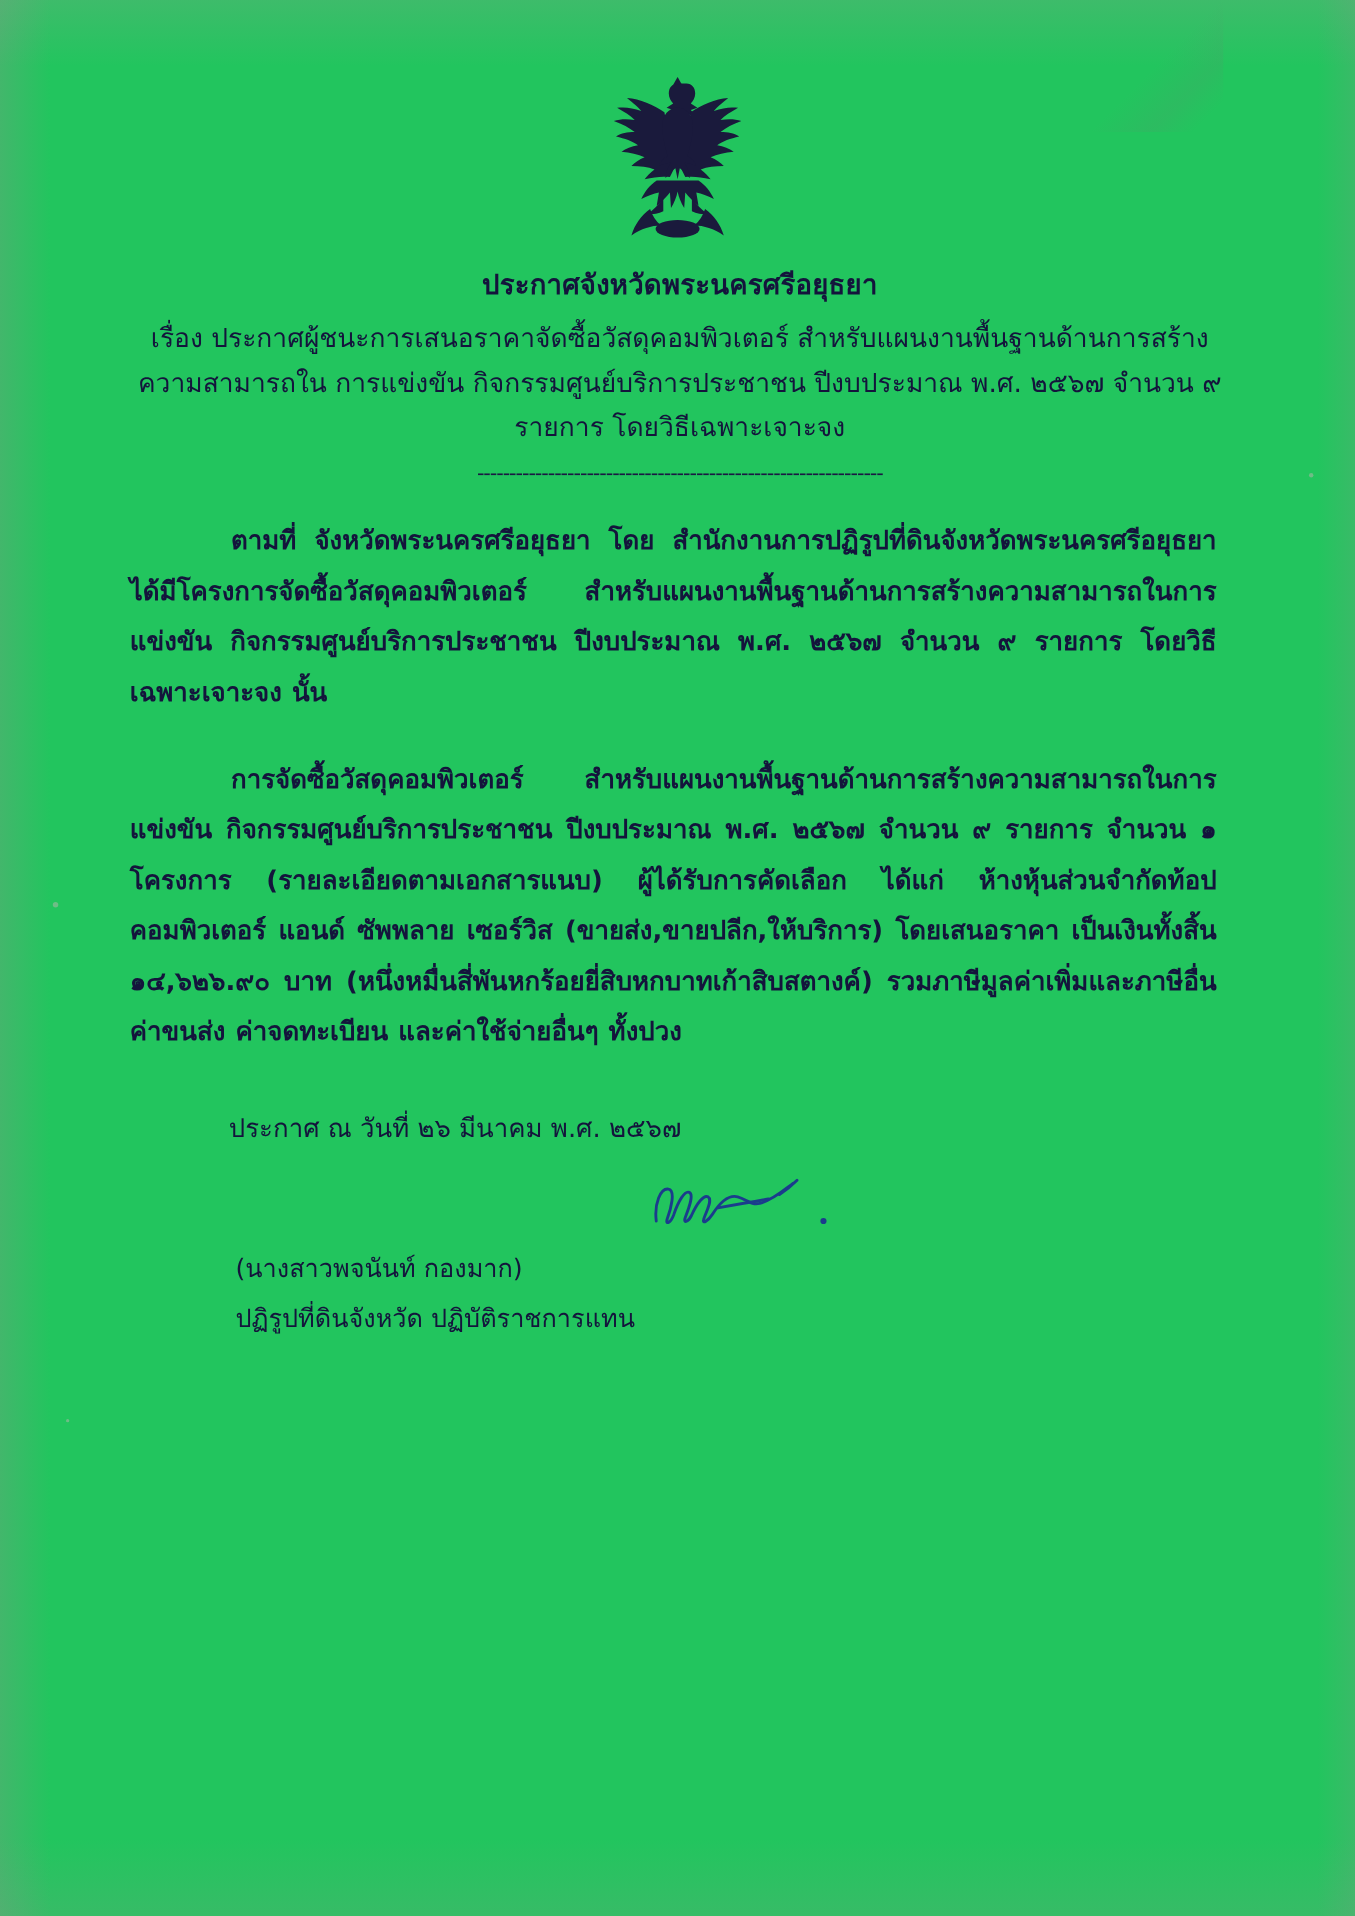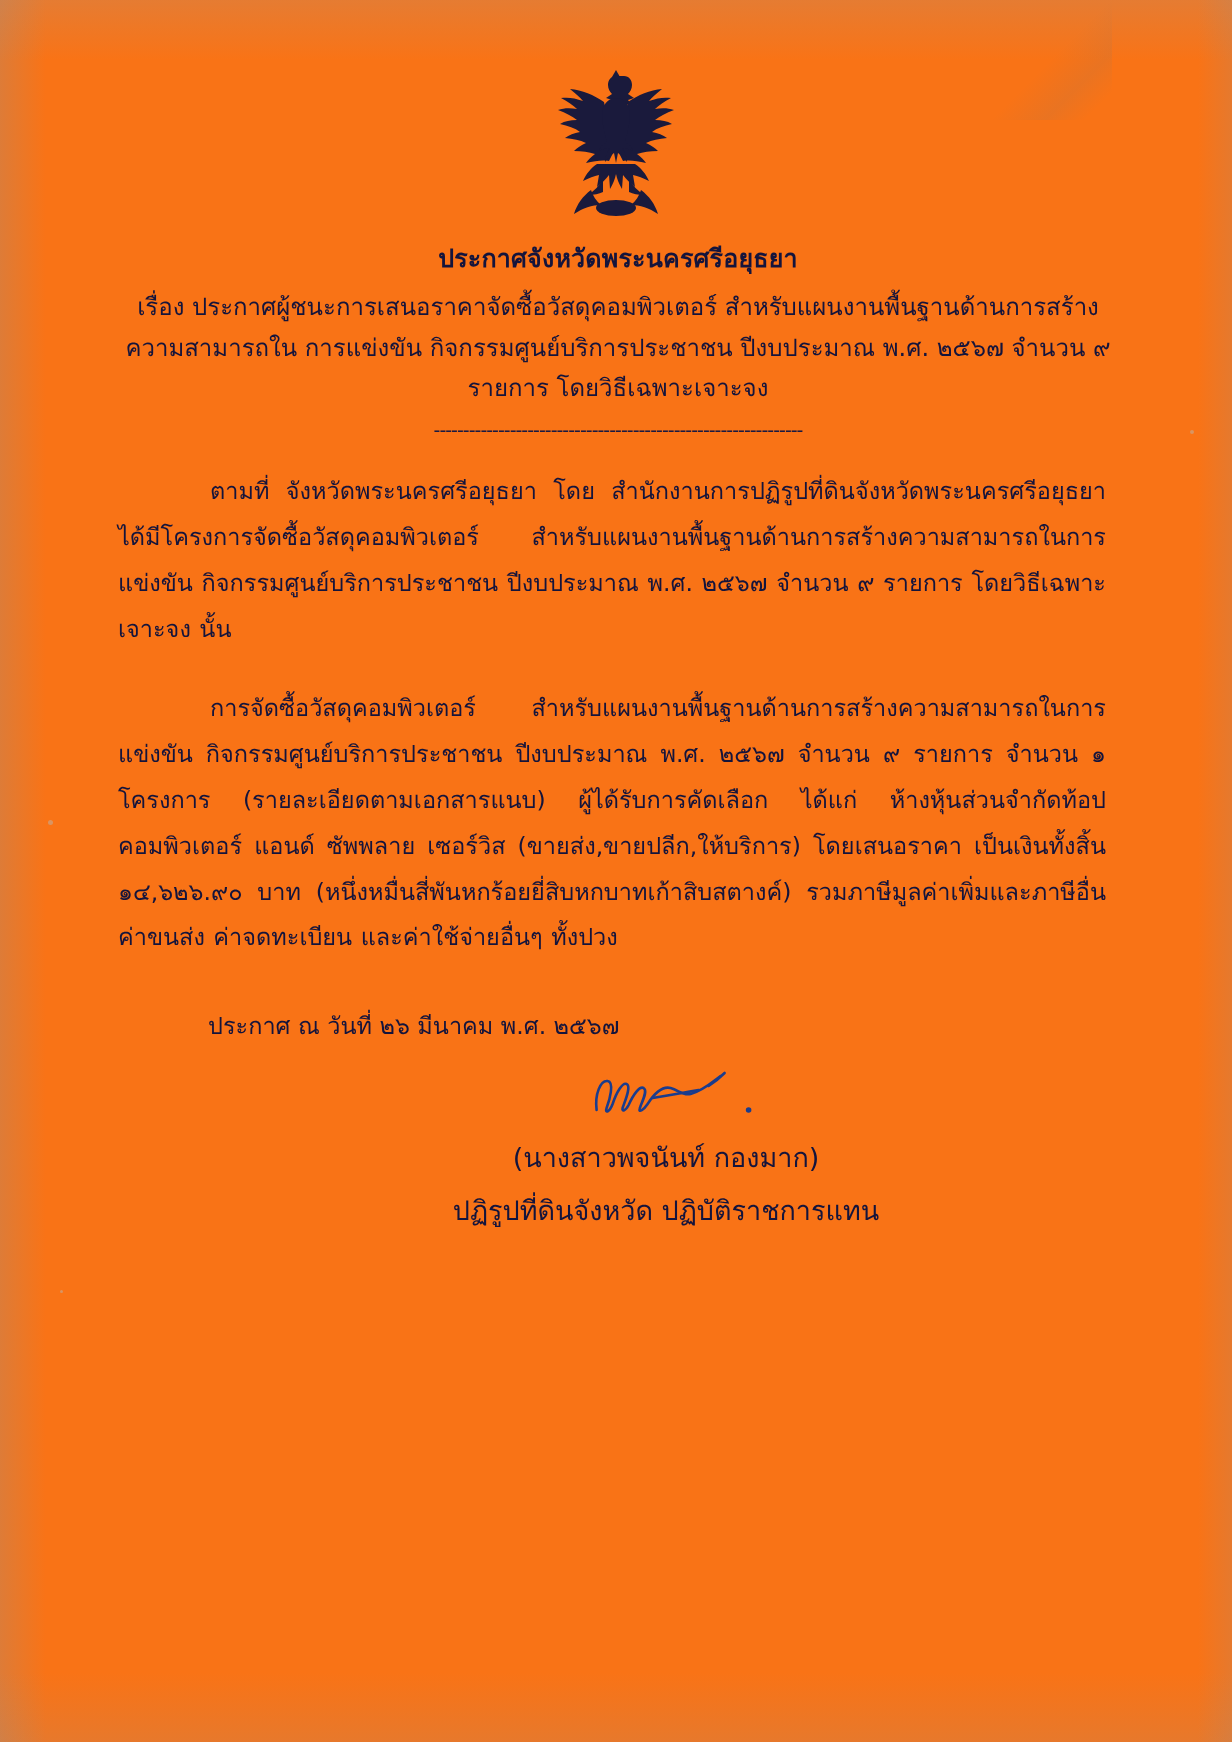--- a/index.html
+++ b/index.html
@@ -5,21 +5,21 @@
   html, body {
     margin: 0;
     padding: 0;
     background: #f0eeea;
   }
   .page {
     position: relative;
     width: 1232px;
     height: 1742px;
     margin: 0 auto;
-    background: #f97316;
+    background: #22c55e;
     overflow: hidden;
     font-family: "DejaVu Sans", "Liberation Sans", sans-serif;
     color: #14143c;
   }
   
   .scan-shadow-top {
     position: absolute;
     top: 0; left: 0; right: 0; height: 60px;
     background: linear-gradient(to bottom, rgba(160,155,150,0.22), rgba(255,255,255,0));
     pointer-events: none;
@@ -100,35 +100,36 @@
     overflow: hidden;
   }
   p.para {
     font-size: 23.5px;
     line-height: 1.95;
     margin: 28px 12px 0 0;
     text-indent: 92px;
     text-align: justify;
     text-justify: inter-word;
     word-spacing: 1px;
+    font-weight: bold;
   }
   p.para.second {
     margin-top: 34px;
   }
   .announce-date {
     margin-top: 46px;
     font-size: 23.5px;
     text-align: left;
     padding-left: 90px;
   }
   .sign-block {
     margin-top: 22px;
-    text-align: center;
+    text-align: left;
     padding-left: 96px;
-    font-size: 27px;
+    font-size: 23px;
     line-height: 1.95;
   }
   .signature {
     height: 64px;
     position: relative;
   }
   .signature svg {
     position: absolute;
     left: 50%;
     top: 0;

